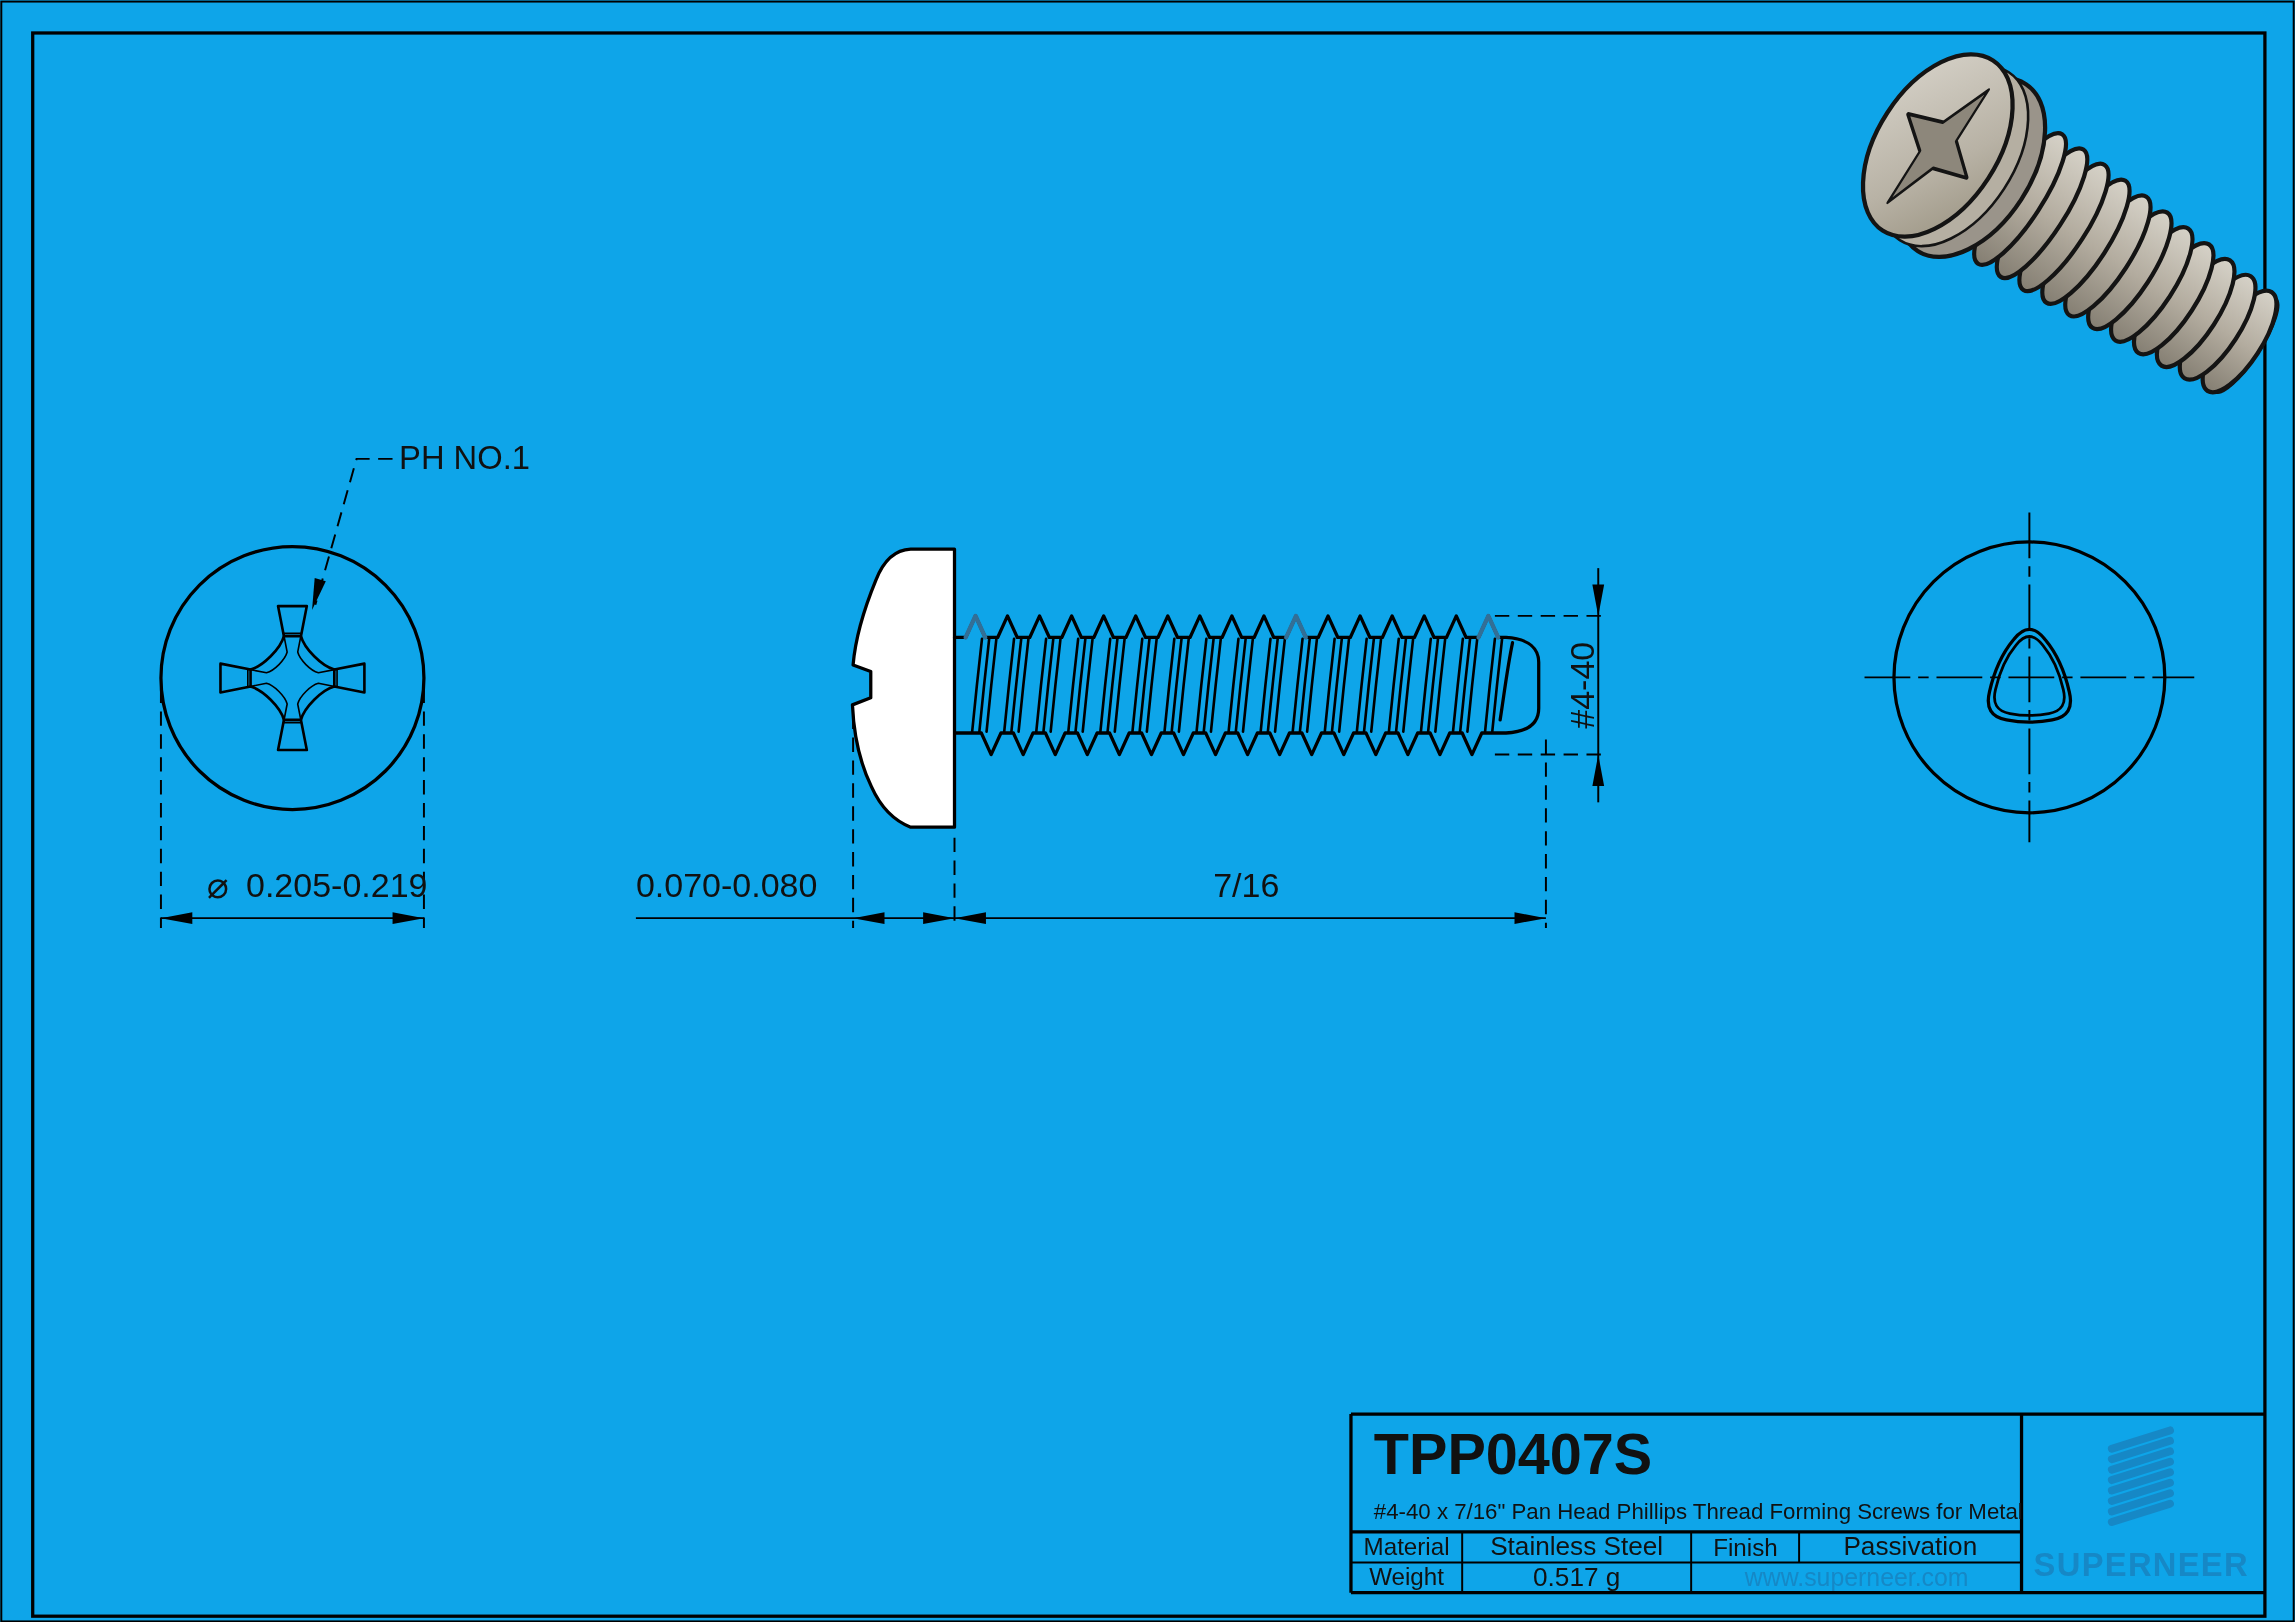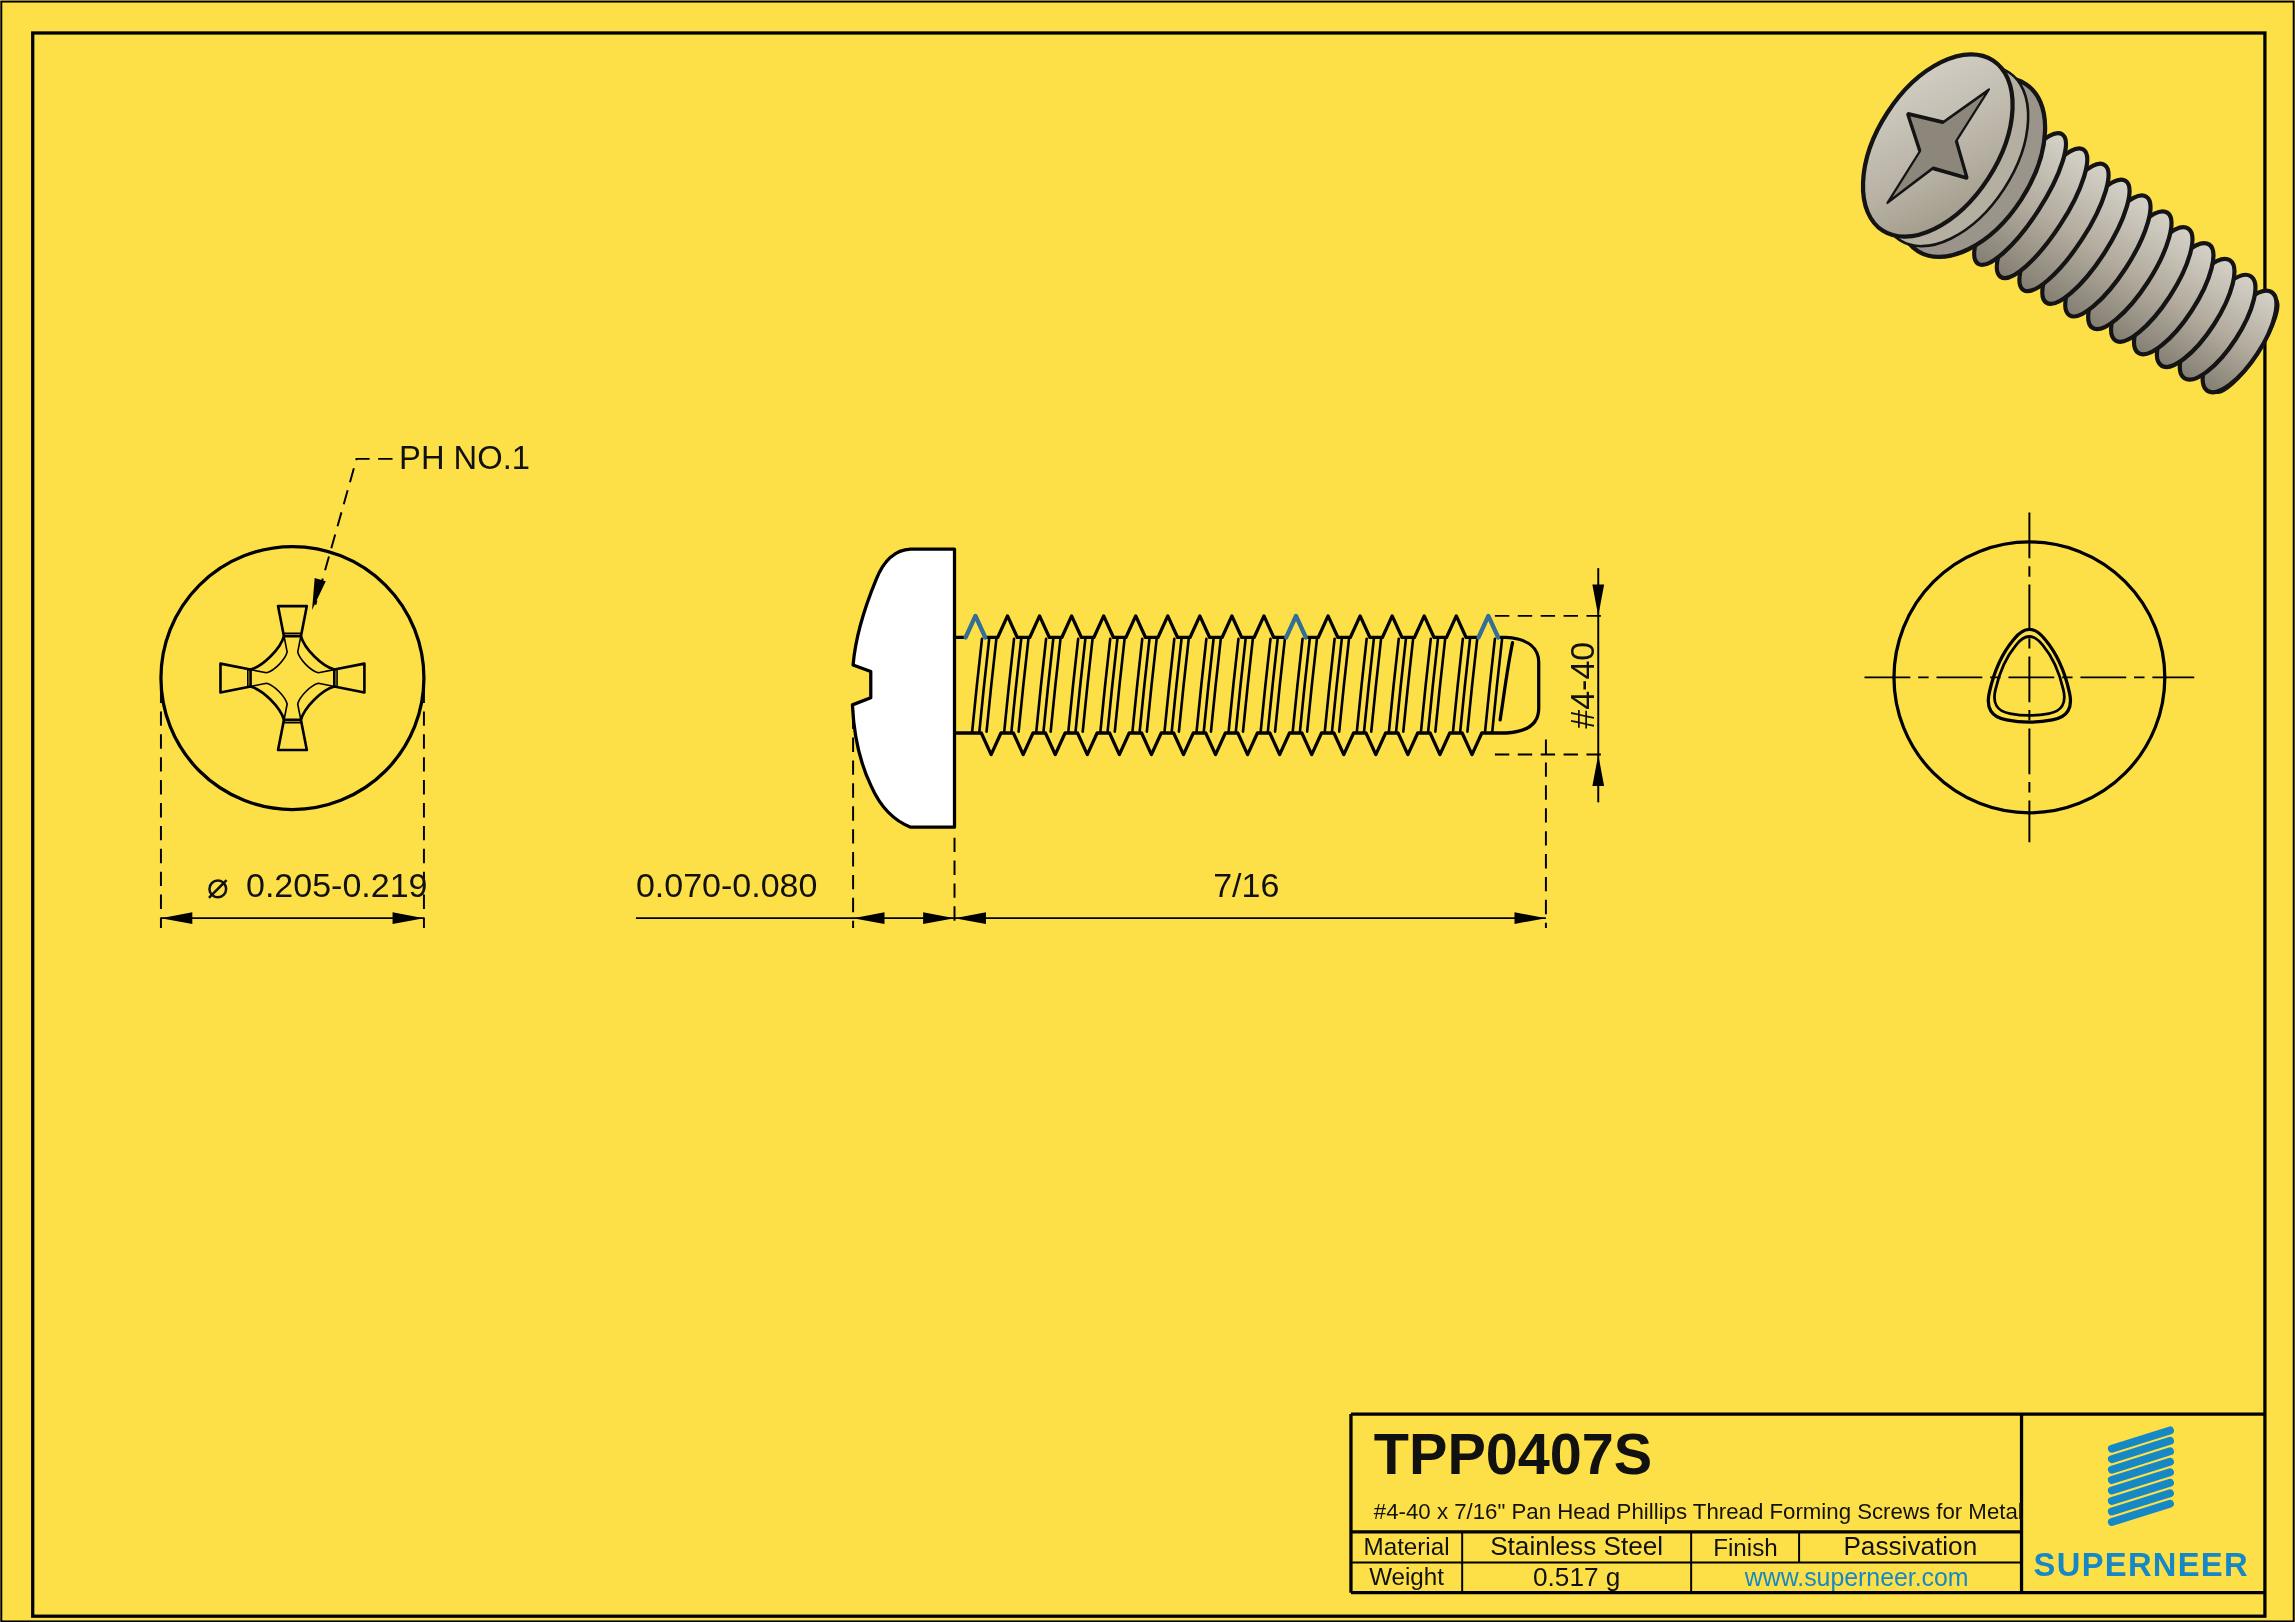--- a/index.html
+++ b/index.html
@@ -1,16 +1,16 @@
 <!DOCTYPE html>
 <html style="font-size:10.5px"><head>
 <meta charset="utf-8">
 <style>
   html,body{margin:0;padding:0;background:#ffffff;}
-  #sheet{position:relative;width:2295px;height:1623px;background:#fde047;overflow:hidden;}
+  #sheet{position:relative;width:2295px;height:1623px;background:#0ea5e9;overflow:hidden;}
   svg{position:absolute;left:0;top:0;}
   svg text{font-family:"Liberation Sans", sans-serif;fill:#111;}
 
   .ol      {fill:none;stroke:#000;stroke-width:5;stroke-linejoin:round;stroke-linecap:round;}
   .ol-fill {fill:#fff;stroke:#000;stroke-width:5;stroke-linejoin:round;}
   .med     {fill:none;stroke:#000;stroke-width:4;stroke-linejoin:round;stroke-linecap:round;}
   .thin    {fill:none;stroke:#000;stroke-width:3;}
   .dash    {fill:none;stroke:#000;stroke-width:3;stroke-dasharray:22 13;}
   .cline   {fill:none;stroke:#000;stroke-width:3;stroke-dasharray:70 12 16 12;}
   .arr     {fill:#000;stroke:none;}

